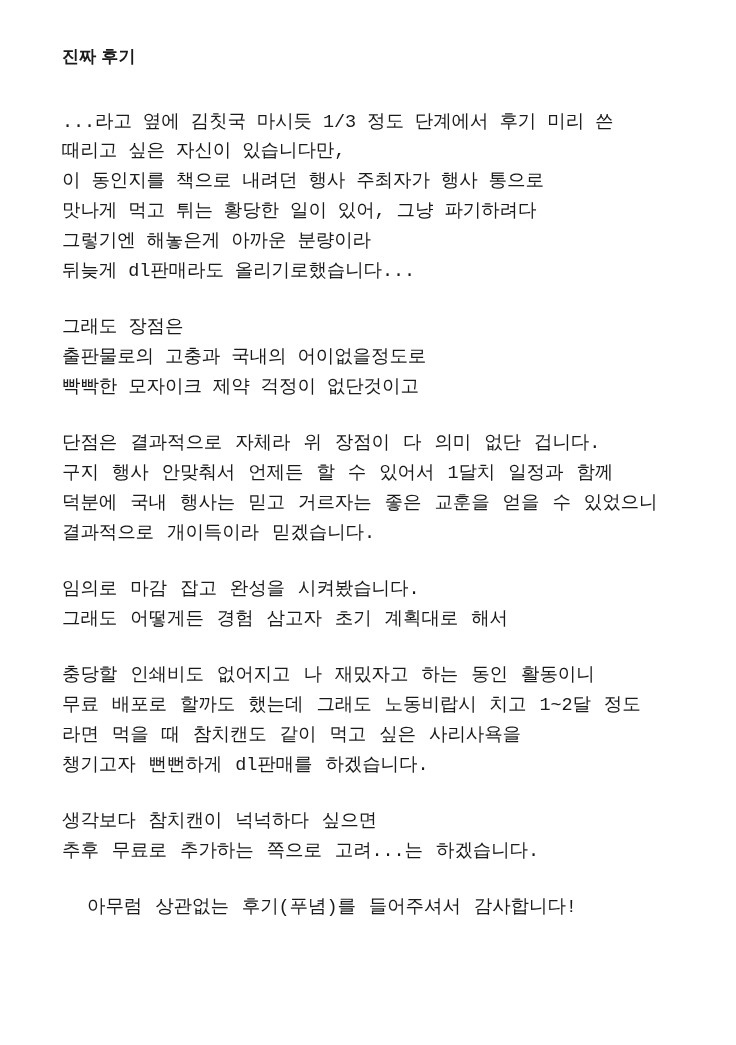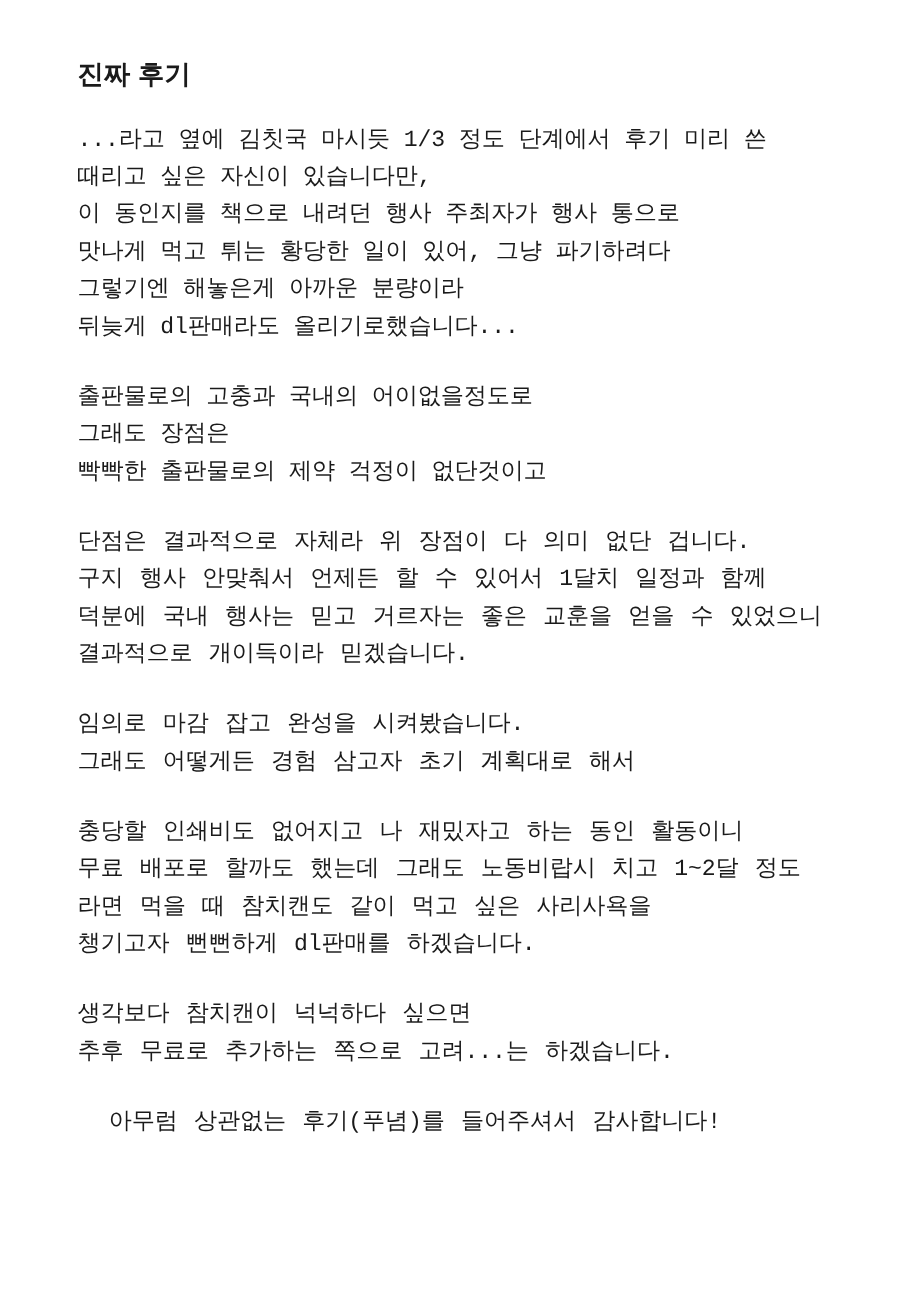--- a/index.html
+++ b/index.html
@@ -17,25 +17,25 @@
   }
   .page {
     position: relative;
     width: 736px;
     height: 1045px;
     background: #ffffff;
     box-sizing: border-box;
     padding: 44px 60px 0 62px;
   }
   .doc-title {
-    font-size: 21px;
+    font-size: 17px;
     font-weight: 700;
     line-height: 1.5;
     letter-spacing: 0.2px;
-    margin: 0 0 22px 0;
+    margin: 0 0 38px 0;
   }
   .para {
     font-size: 18.5px;
     line-height: 1.62;
     letter-spacing: -0.1px;
     margin: 0 0 26px 0;
     font-weight: 400;
   }
   .para:last-child {
     margin-bottom: 0;
@@ -58,23 +58,23 @@
   <div id="body-container">
       <p class="para">
         <span class="line">...라고 옆에 김칫국 마시듯 1/3 정도 단계에서 후기 미리 쓴</span>
         <span class="line">때리고 싶은 자신이 있습니다만,</span>
         <span class="line">이 동인지를 책으로 내려던 행사 주최자가 행사 통으로</span>
         <span class="line">맛나게 먹고 튀는 황당한 일이 있어, 그냥 파기하려다</span>
         <span class="line">그렇기엔 해놓은게 아까운 분량이라</span>
         <span class="line">뒤늦게 dl판매라도 올리기로했습니다...</span>
       </p>
       <p class="para">
+        <span class="line">그래도 장점은</span>
         <span class="line">출판물로의 고충과 국내의 어이없을정도로</span>
-        <span class="line">그래도 장점은</span>
-        <span class="line">빡빡한 출판물로의 제약 걱정이 없단것이고</span>
+        <span class="line">빡빡한 모자이크 제약 걱정이 없단것이고</span>
       </p>
       <p class="para spaced">
         <span class="line">단점은 결과적으로 자체라 위 장점이 다 의미 없단 겁니다.</span>
         <span class="line">구지 행사 안맞춰서 언제든 할 수 있어서 1달치 일정과 함께</span>
         <span class="line">덕분에 국내 행사는 믿고 거르자는 좋은 교훈을 얻을 수 있었으니</span>
         <span class="line">결과적으로 개이득이라 믿겠습니다.</span>
       </p>
       <p class="para spaced">
         <span class="line">임의로 마감 잡고 완성을 시켜봤습니다.</span>
         <span class="line">그래도 어떻게든 경험 삼고자 초기 계획대로 해서</span>

